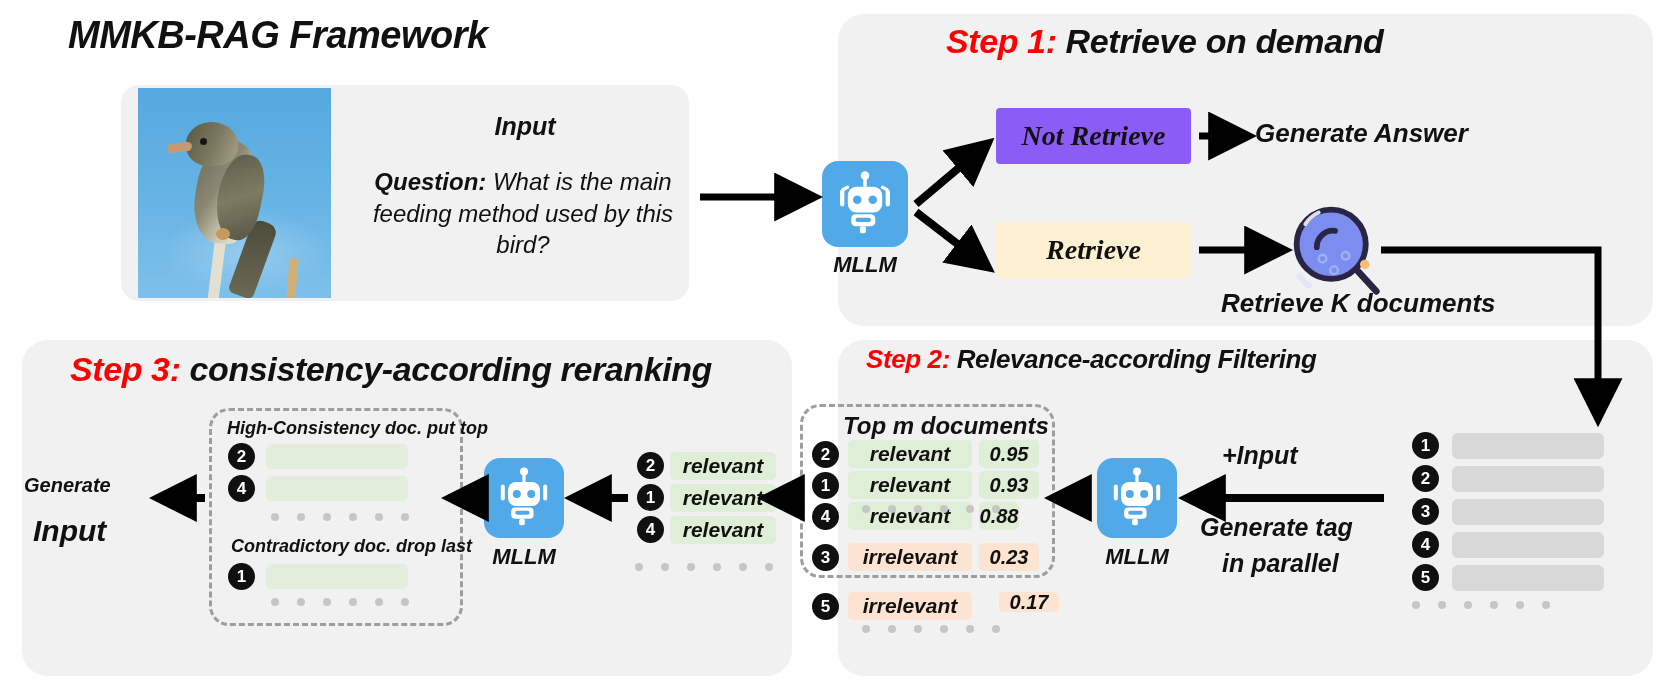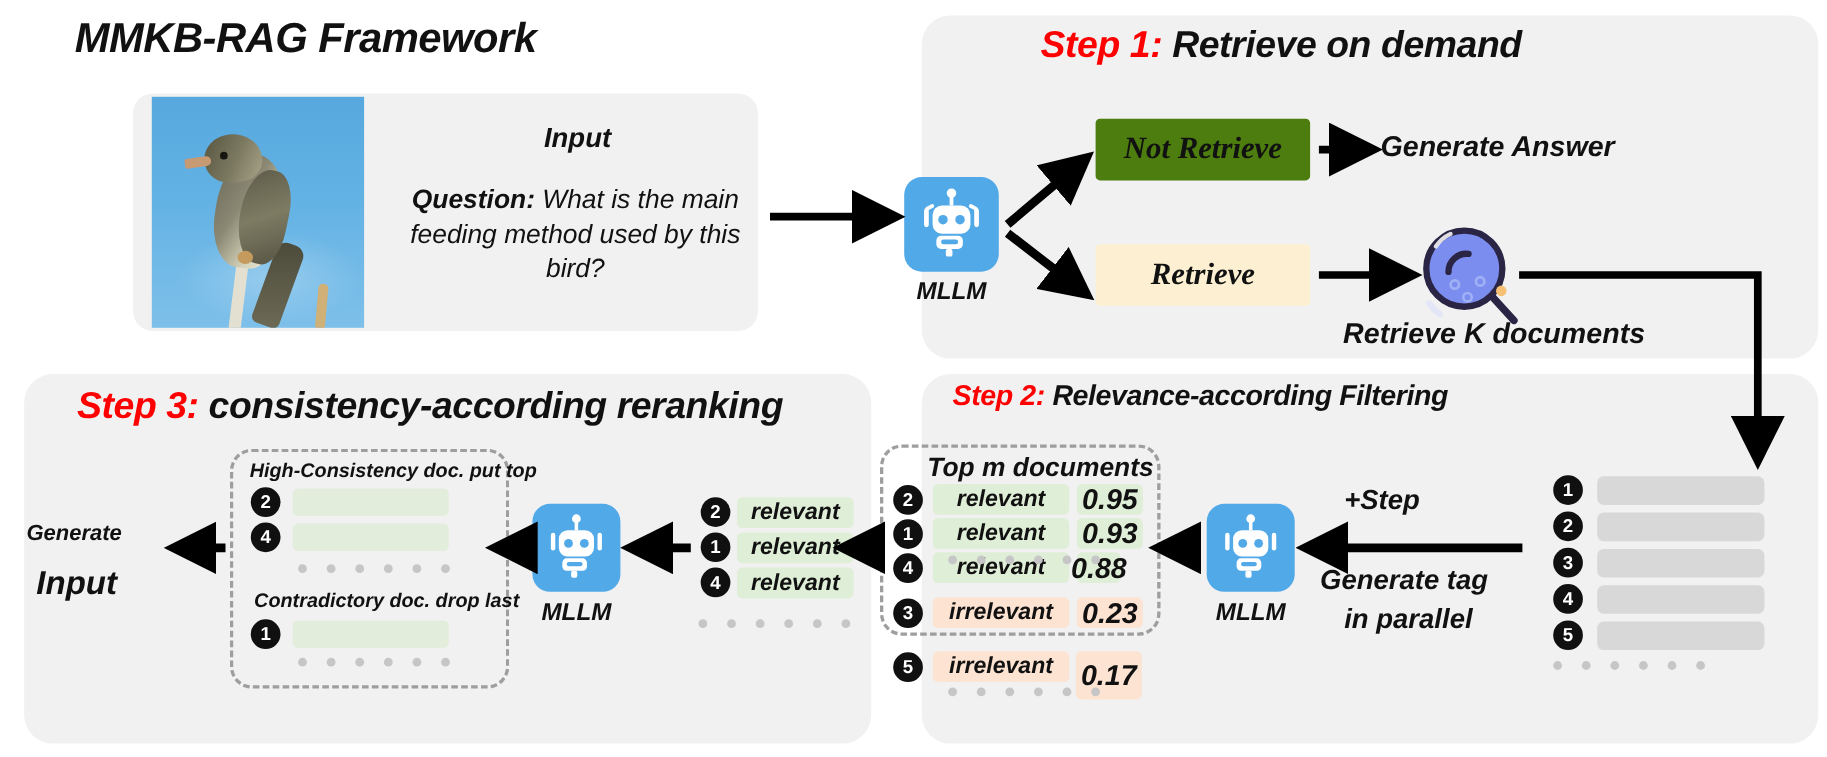--- a/index.html
+++ b/index.html
@@ -99,21 +99,21 @@
   #label-mllm-2{left:1062px;top:544px;width:150px;}
   #robot-3{left:484px;top:458px;width:80px;height:80px;}
   #label-mllm-3{left:449px;top:544px;width:150px;}
 
   
   .dec-box{
     position:absolute;display:flex;align-items:center;justify-content:center;
     font-family:"Liberation Serif","DejaVu Serif",serif;
     font-style:italic;font-weight:bold;font-size:28px;border-radius:4px;
   }
-  #box-not-retrieve{left:996px;top:108px;width:195px;height:56px;background:#4d7c0f;}
+  #box-not-retrieve{left:996px;top:108px;width:195px;height:56px;background:#8b5cf6;}
   #box-retrieve{left:996px;top:222px;width:195px;height:56px;background:#fdf0d2;}
   #label-generate-answer{
     position:absolute;left:1255px;top:118px;font-size:26px;font-weight:bold;
     font-style:italic;white-space:nowrap;
   }
 
   
   #magnifier{position:absolute;left:1288px;top:203px;width:96px;height:96px;}
   #label-retrieve-k{
     position:absolute;left:1221px;top:288px;font-size:26px;font-weight:bold;
@@ -142,21 +142,21 @@
     position:absolute;border:3px dashed #9e9e9e;border-radius:20px;background:transparent;
   }
 
   
   .pill{
     position:absolute;display:flex;align-items:center;justify-content:center;
     font-size:21px;font-style:italic;font-weight:bold;border-radius:5px;
   }
   .pill.rel{background:#dfeed6;color:#111;}
   .pill.irr{background:#fde3d1;color:#111;}
-  .pill.score{font-size:26px;}
+  .pill.score{font-size:20px;}
   .greenbar{position:absolute;background:#e2eedb;border-radius:5px;}
 
   .cap{
     position:absolute;font-size:24px;font-weight:bold;font-style:italic;
     white-space:nowrap;
   }
   .plaintext{
     position:absolute;font-size:25px;font-weight:bold;font-style:italic;
     white-space:nowrap;line-height:1.25;
   }
@@ -255,21 +255,21 @@
     </g>
     <g fill="#51a9e8">
       <circle cx="41" cy="45" r="5"></circle>
       <circle cx="59" cy="45" r="5"></circle>
       <rect x="39" y="66" width="18" height="5" rx="2.5"></rect>
     </g>
   </svg>
 </div>
 <div class="mllm-label" id="label-mllm-2">MLLM</div>
 
-<div class="plaintext" style="left:1222px;top:440px;">+Step</div>
+<div class="plaintext" style="left:1222px;top:440px;">+Input</div>
 <div class="plaintext" style="left:1200px;top:512px;">Generate tag</div>
 <div class="plaintext" style="left:1222px;top:548px;">in parallel</div>
 
 <div id="retrieved-docs">
     <div class="badge" style="left: 1412px; top: 432px;">1</div>
     <div class="doc-bar" style="left: 1452px; top: 433px; width: 152px;"></div>
     <div class="badge" style="left: 1412px; top: 465px;">2</div>
     <div class="doc-bar" style="left: 1452px; top: 466px; width: 152px;"></div>
     <div class="badge" style="left: 1412px; top: 498px;">3</div>
     <div class="doc-bar" style="left: 1452px; top: 499px; width: 152px;"></div>
@@ -298,21 +298,21 @@
     <div class="pill rel" style="left: 848px; top: 471px; width: 124px; height: 28px;">relevant</div>
     <div class="pill score rel" style="left: 979px; top: 471px; width: 60px; height: 28px;">0.93</div>
     <div class="badge" style="left: 812px; top: 503px;">4</div>
     <div class="pill rel" style="left: 848px; top: 502px; width: 124px; height: 28px;">relevant</div>
     <div class="pill score rel" style="left: 979px; top: 502px; width: 40px; height: 28px;">0.88</div>
     <div class="badge" style="left: 812px; top: 544px;">3</div>
     <div class="pill irr" style="left: 848px; top: 543px; width: 124px; height: 28px;">irrelevant</div>
     <div class="pill score irr" style="left: 979px; top: 543px; width: 60px; height: 28px;">0.23</div>
     <div class="badge" style="left: 812px; top: 593px;">5</div>
     <div class="pill irr" style="left: 848px; top: 592px; width: 124px; height: 28px;">irrelevant</div>
-    <div class="pill score irr" style="left: 978px; top: 592px; width: 60px; height: 44px;">0.17</div>
+    <div class="pill score irr" style="left: 999px; top: 592px; width: 60px; height: 20px;">0.17</div>
   </div>
 <div class="dots" style="left:862px;top:505px;">
   <i></i>
     <i></i>
     <i></i>
     <i></i>
     <i></i>
     <i></i>
 </div>
 <div class="dots" style="left:862px;top:625px;">

